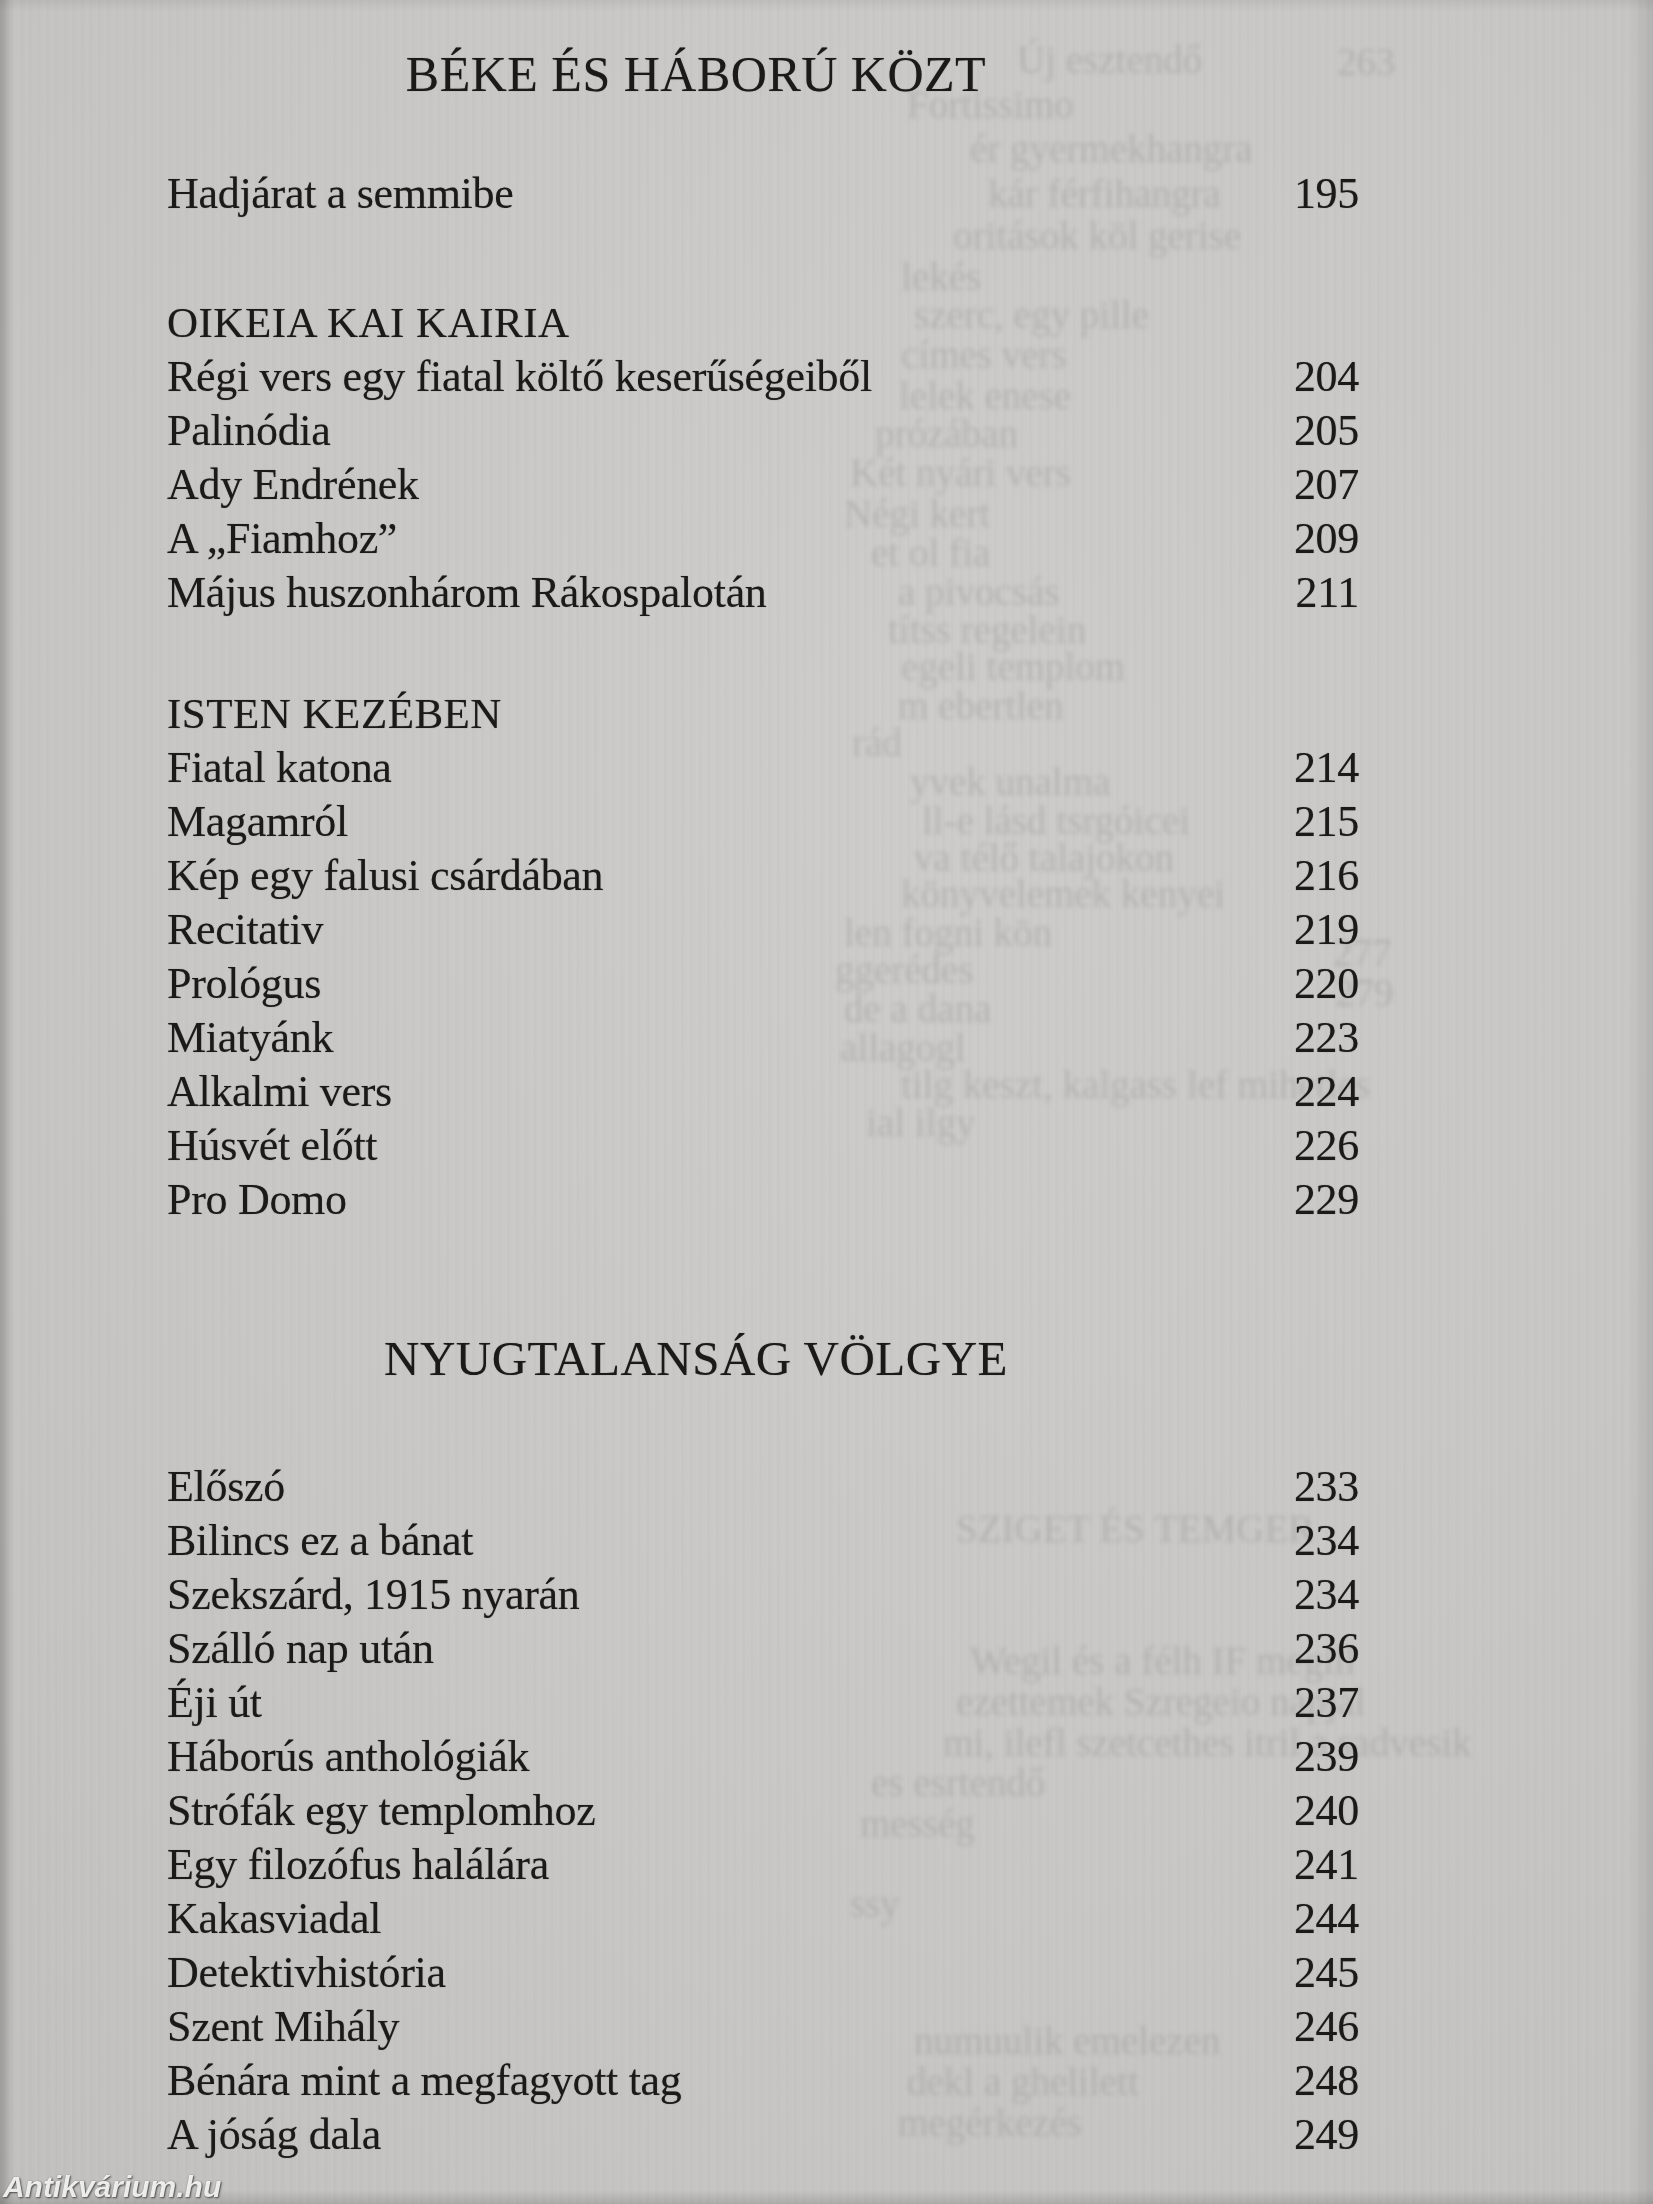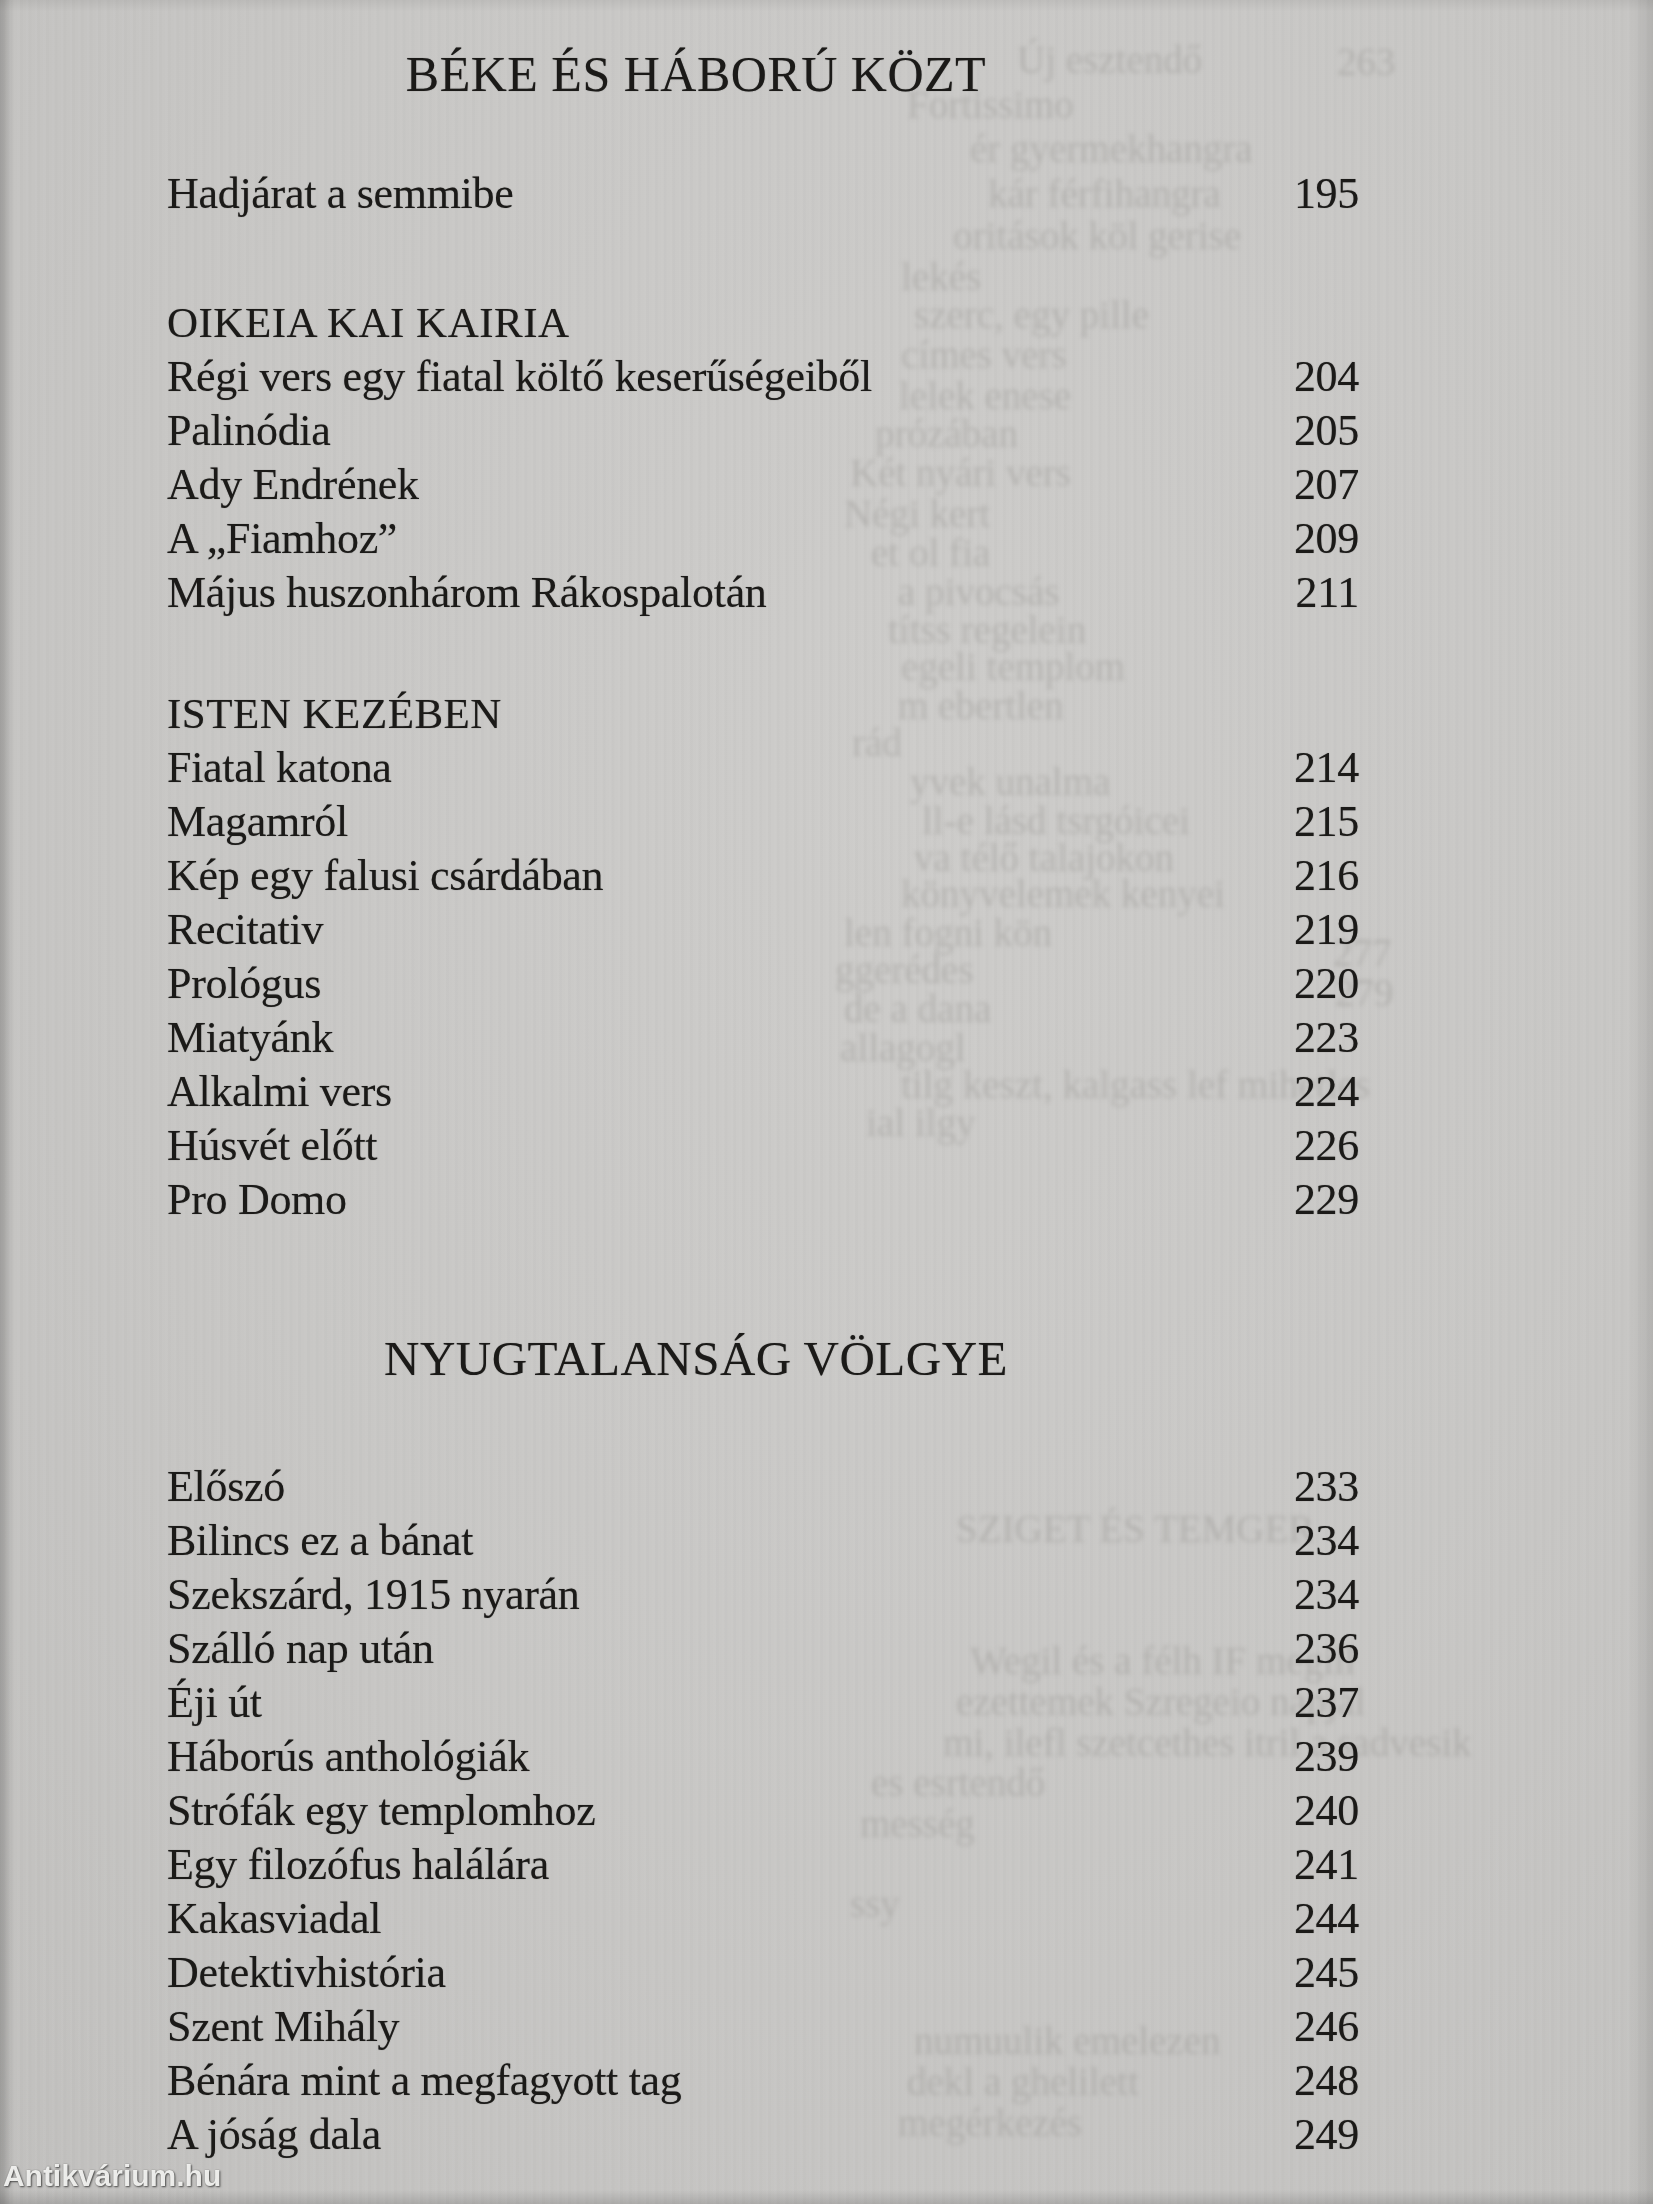--- a/index.html
+++ b/index.html
@@ -38,24 +38,24 @@
   #toc > section:nth-child(4) .entries{margin-top:74px;}
   .sec-heading{height:54px;line-height:54px;font-weight:normal;
     text-shadow:0 0 1px rgba(20,20,20,.45);}
   .sec-heading.left{font-size:43px;letter-spacing:0.5px;}
   .sec-heading.centered{width:1058px;text-align:center;font-size:49px;letter-spacing:0.5px;}
   .toc-row{display:flex;height:54px;line-height:54px;font-size:44px;
     letter-spacing:-0.3px;text-shadow:0 0 1px rgba(20,20,20,.45);}
   .entry-title{flex:0 1 auto;white-space:nowrap;}
   .entry-page{margin-left:auto;text-align:right;font-size:44px;}
   
-  .watermark{position:absolute;left:2.9px;bottom:12px;z-index:6;
+  .watermark{position:absolute;left:2.9px;bottom:1px;z-index:6;
     font-family:"Liberation Sans","DejaVu Sans",sans-serif;font-weight:bold;
     font-size:30px;color:rgba(250,250,247,.92);
-    text-shadow:1px 1px 1.9px rgba(70,70,68,.95), 0 0 1px rgba(90,90,88,.8);}
+    text-shadow:1px 1px 1.9px rgba(70,70,68,.95), 0 0 1px rgba(90,90,88,.8);font-style:italic;}
 </style>
 </head>
 <body>
 
 <div class="texture"></div>
 <div class="ghost-layer" id="ghost-layer">
     <div class="ghost" style="left: 1017px; top: 37px;">Új esztendő</div>
     <div class="ghost" style="left: 1337px; top: 39px;">263</div>
     <div class="ghost" style="left: 907px; top: 82px;">Fortissimo</div>
     <div class="ghost" style="left: 970px; top: 126px;">ér gyermekhangra</div>

